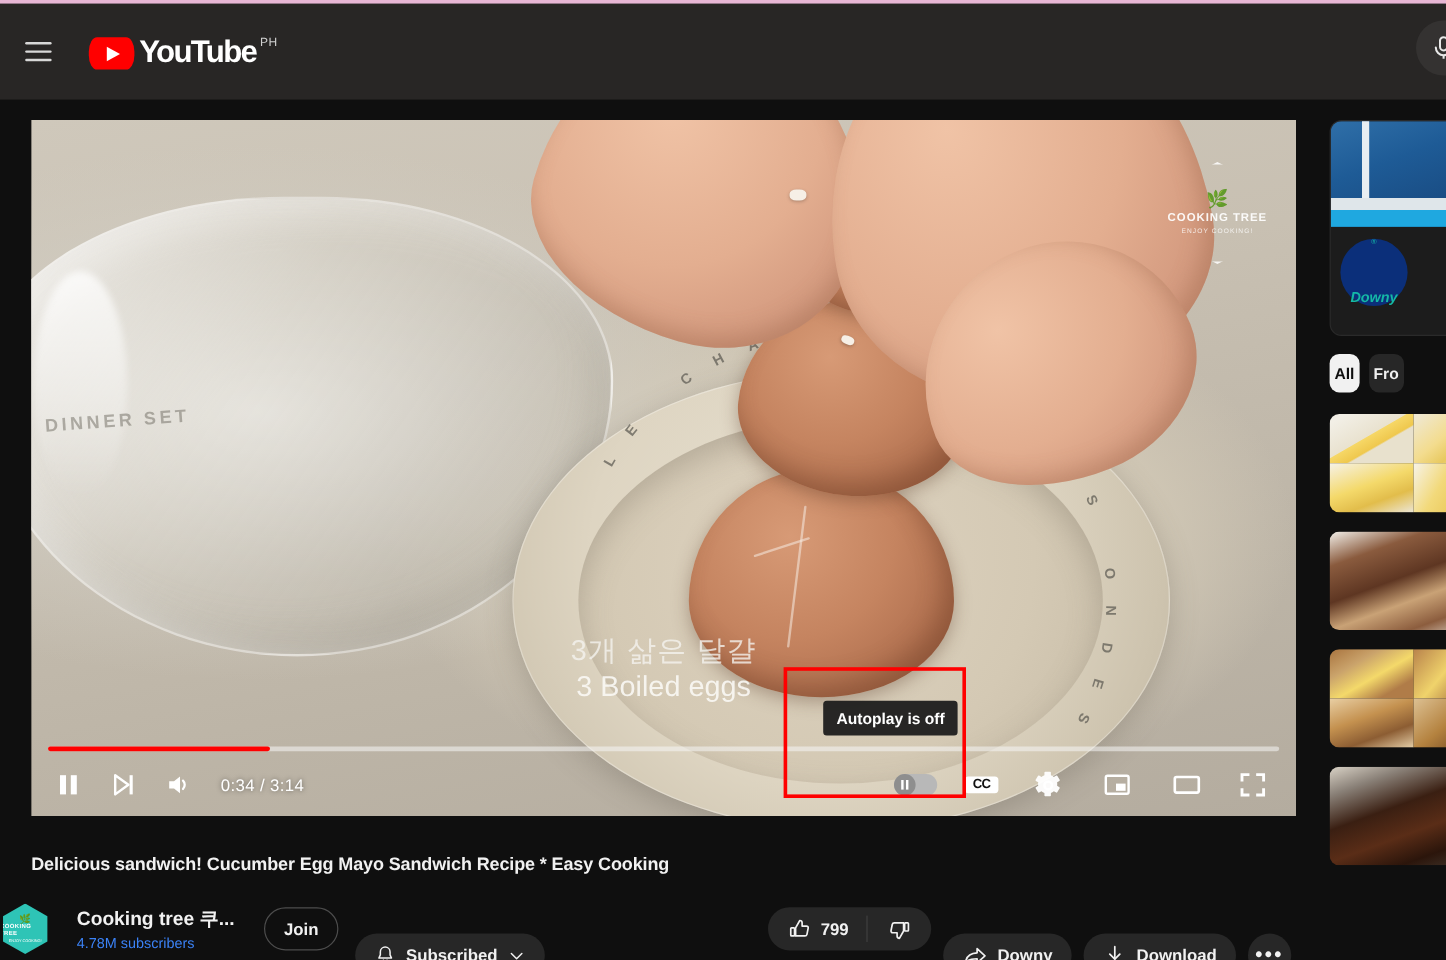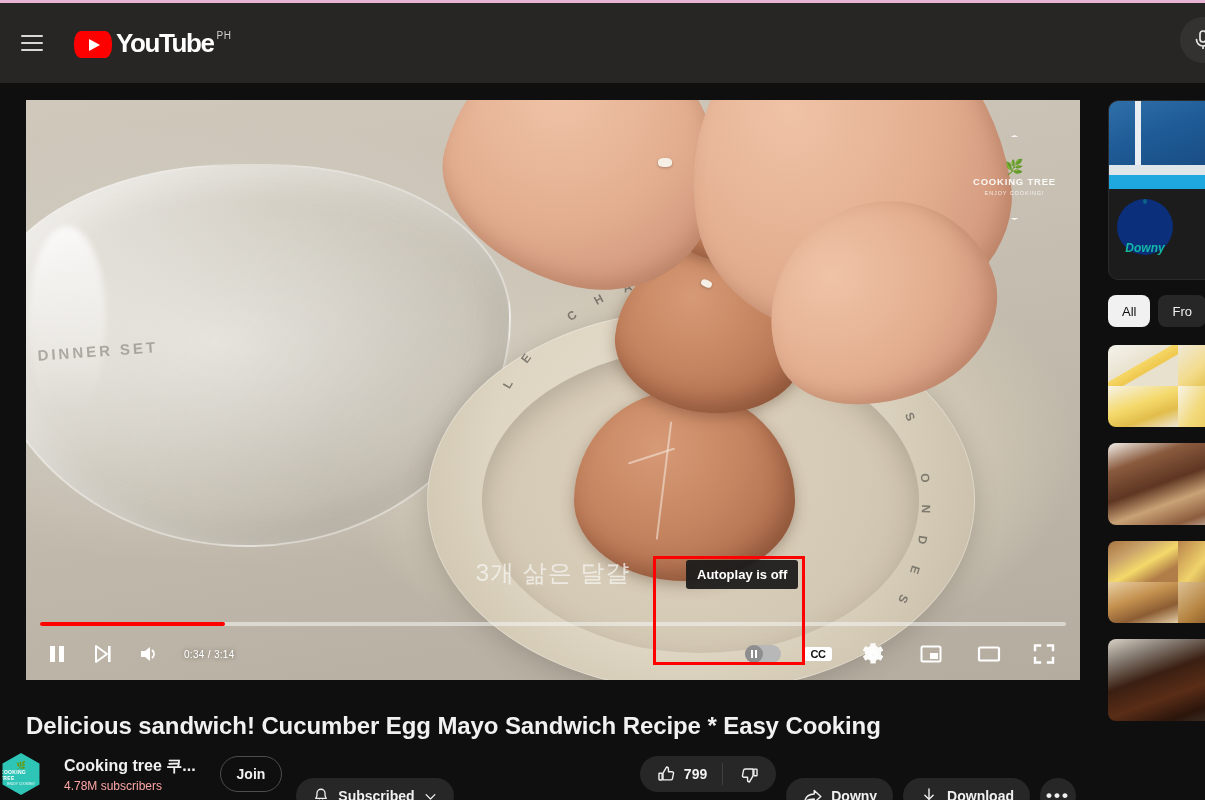--- a/index.html
+++ b/index.html
@@ -147,21 +147,21 @@
   
   .ctl { position:absolute; left:0; right:0; bottom:0; height:88px; }
   .progress-row { position:absolute; left:14px; right:14px; bottom:54px; height:4px; }
   .prog-bg { position:absolute; inset:0; background:rgba(245,245,245,.55); border-radius:2px; }
   .prog-fill { position:absolute; left:0; top:0; bottom:0; background:#ff0000; border-radius:2px; }
   .btn-row { position:absolute; left:0; right:0; bottom:0; height:52px; display:flex; align-items:center; }
   .cbtn { width:46px; height:46px; display:flex; align-items:center; justify-content:center; cursor:pointer; }
   .cbtn svg { display:block; }
   .left-ctl { display:flex; align-items:center; margin-left:8px; }
   .right-ctl { display:flex; align-items:center; margin-left:auto; margin-right:10px; }
-  .timecode { color:#fff; font-size:10px; margin-left:12px; letter-spacing:.3px; text-shadow:0 0 4px rgba(0,0,0,.5); }
+  .timecode { color:#fff; font-size:14px; margin-left:12px; letter-spacing:.3px; text-shadow:0 0 4px rgba(0,0,0,.5); }
 
   .autoplay-toggle { width:36px; height:18px; border-radius:9px; background:#b8b8b8;
     display:flex; align-items:center; position:relative; cursor:pointer; }
   .autoplay-knob { width:18px; height:18px; border-radius:50%; background:#8e8e8e;
     display:flex; align-items:center; justify-content:center; }
   .autoplay-knob i { width:2px; height:8px; background:#fff; display:block; }
   .autoplay-knob i+i { margin-left:2px; }
   .cc-btn { width:28px; height:14px; background:#fff; border-radius:3px; display:flex;
     align-items:center; justify-content:center; color:#111; font-size:11px; font-weight:bold; letter-spacing:-.5px; }
 
@@ -169,35 +169,35 @@
   .tooltip {
     position:absolute; background:rgba(28,28,28,.94); color:#fff; font-size:13px; font-weight:bold;
     padding:7px 11px; border-radius:3px; white-space:nowrap; z-index:20;
   }
   
   .annot { position:absolute; border:3px solid #ff0000; z-index:25; pointer-events:none; }
 
   
   .vtitle {
     position:absolute; left:26px; top:639px; width:1050px; color:#f1f1f1;
-    font-size:24px; font-weight:bold; letter-spacing:-.1px;
+    font-size:15px; font-weight:bold; letter-spacing:-.1px;
   }
   .meta-row { position:absolute; left:26px; top:678px; width:1050px; height:46px; display:flex; align-items:center; }
   .avatar {
     width:42px; height:42px; margin-left:-26px;
     clip-path: polygon(50% 0%, 94% 25%, 94% 75%, 50% 100%, 6% 75%, 6% 25%);
     background:#2ec4b6; display:flex; flex-direction:column; align-items:center; justify-content:center;
     color:#fff; flex:0 0 auto;
   }
   .avatar b { font-size:5px; letter-spacing:.3px; }
   .avatar em { font-size:3.2px; font-style:normal; margin-top:1px; }
   .avatar .lf { font-size:8px; line-height:7px; }
   .ch-text { margin-left:22px; }
   .ch-name { color:#f1f1f1; font-size:16px; font-weight:bold; }
-  .ch-subs { color:#fca5a5; font-size:12px; margin-top:2px; }
+  .ch-subs { color:#3b82f6; font-size:12px; margin-top:2px; }
 
   .pill {
     height:36px; border-radius:18px; display:flex; align-items:center; justify-content:center;
     padding:0 16px; color:#f1f1f1; font-size:14px; font-weight:bold; cursor:pointer; white-space:nowrap;
   }
   .pill.outline { border:1px solid #4d4d4d; background:transparent; }
   .pill.solid { background:#272727;margin-top:44px; }
   .join { margin-left:24px; }
   .subbed { margin-left:14px; gap:8px; }
   .likebar { margin-left:auto; display:flex; align-items:center; background:#272727; border-radius:18px; height:36px; }
@@ -215,22 +215,22 @@
   .ad-img .win { position:absolute; left:26px; top:-6px; width:6px; height:70px; background:#e8eef2; }
   .ad-img .sill { position:absolute; left:0; right:0; bottom:14px; height:10px; background:#dfe6ea; }
   .ad-img .bar { position:absolute; left:0; right:0; bottom:0; height:14px; background:#1fa8e0; }
   .ad-body { padding:10px 8px; display:flex; align-items:center; gap:8px; }
   .downy { width:56px; height:56px; border-radius:50%; background:#0b2f7a; color:#14b8a6;
            display:flex; flex-direction:column; align-items:center; justify-content:space-between; flex:0 0 auto; }
   .downy .dm { font-size:6px; line-height:6px; }
   .downy .dn { font-size:12px; font-style:italic; font-weight:bold; }
 
   .chips { position:absolute; left:8px; top:222px; display:flex; gap:8px; }
-  .chip { height:32px; border-radius:8px; display:flex; align-items:center; padding:0 14px;
-          font-size:13px; font-weight:normal; cursor:pointer; white-space:nowrap;text-align:right; }
+  .chip { height:32px; border-radius:8px; display:flex; align-items:center; padding:0 4px;
+          font-size:13px; font-weight:bold; cursor:pointer; white-space:nowrap;text-align:right; }
   .chip.active { background:#f1f1f1; color:#0f0f0f; }
   .chip.idle { background:#272727; color:#f1f1f1; }
 
   .thumbs { position:absolute; left:8px; top:272px; width:140px; }
   .thumb { width:140px; height:82px; border-radius:8px; margin-bottom:16px; overflow:hidden; cursor:pointer;
            display:grid; grid-template-columns:1fr 1fr; }
   .q { background-size:cover; }
   .t1a{background:linear-gradient(150deg,#f2efe6 10%,#e9e2cf 45%,#f6d766 46%,#efc84e 60%,#e8e1cd 62%);}
   .t1b{background:linear-gradient(140deg,#efe9d8 0%,#f3dc8e 40%,#e8c95f 60%,#f0ead9 100%);}
   .t1c{background:linear-gradient(160deg,#f6f2e7 0%,#f4d96a 45%,#e2bd4b 70%,#ece6d6 100%);}
@@ -333,20 +333,21 @@
 
         <div class="watermark">
           <div class="wm-hex"></div>
           <div class="wm-leaf">🌿</div>
           <div class="wm-name">COOKING TREE</div>
           <div class="wm-sub">ENJOY COOKING!</div>
         </div>
 
         <div class="captions">
           <div class="cap-ko">3개 삶은 달걀</div>
+          <div class="cap-en">3 Boiled eggs</div>
         </div>
       </div>
 
       <div class="ctl">
         <div class="progress-row">
           <div class="prog-bg"></div>
           <div class="prog-fill" id="progfill" style="width: 18%;"></div>
         </div>
 
         <div class="btn-row">
@@ -408,21 +409,21 @@
                     <path d="M22 9V4.5h-5"></path>
                   <path d="M4 17v4.5h5"></path>
                     <path d="M22 17v4.5h-5"></path>
                 </g>
               </svg>
             </div>
           </div>
         </div>
       </div>
 
-      <div class="tooltip" style="left:660px; top:460px;">Autoplay is off</div>
+      <div class="tooltip" style="left:660px; top:484px;">Autoplay is off</div>
       <div class="annot" style="left:627px; top:456px; width:152px; height:109px;"></div>
     </div>
 
     <div class="vtitle">Delicious sandwich! Cucumber Egg Mayo Sandwich Recipe * Easy Cooking</div>
 
     <div class="meta-row">
 
       <div class="avatar">
         <span class="lf">🌿</span>
         <b>COOKING TREE</b>

